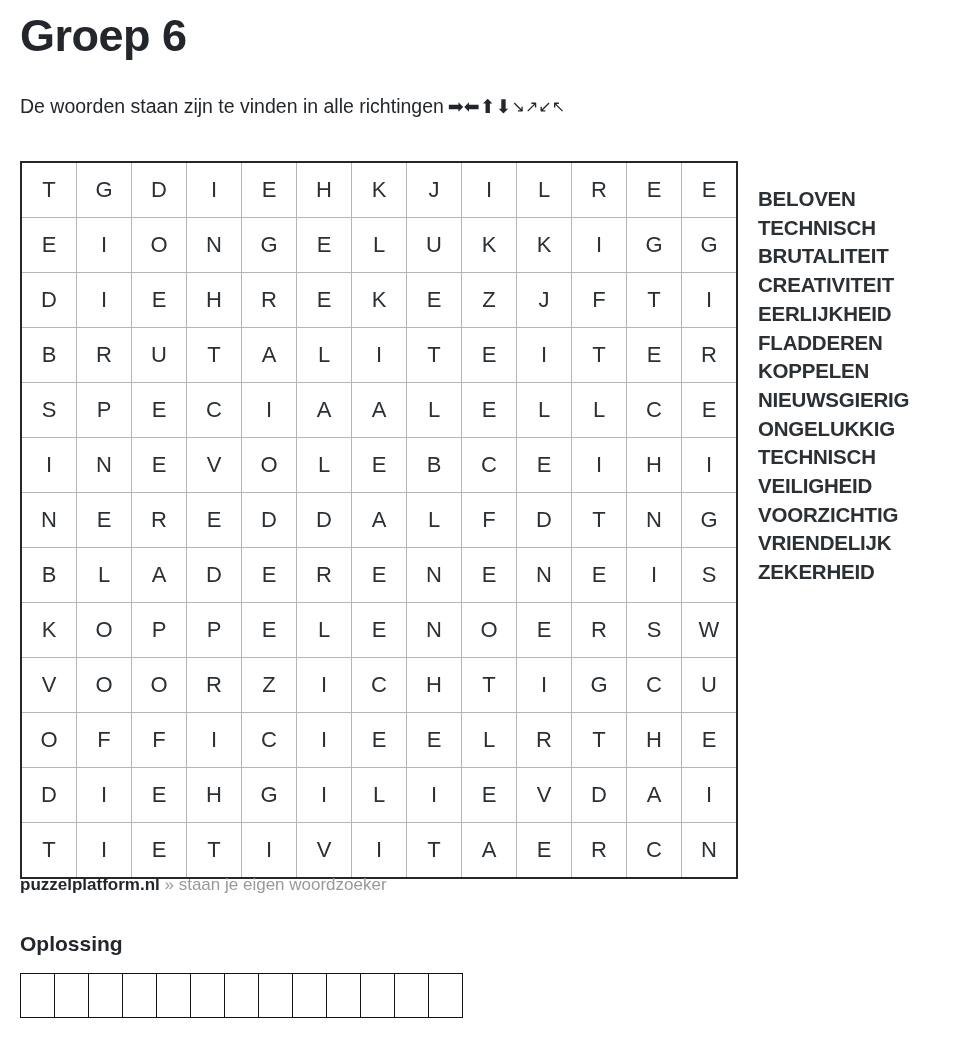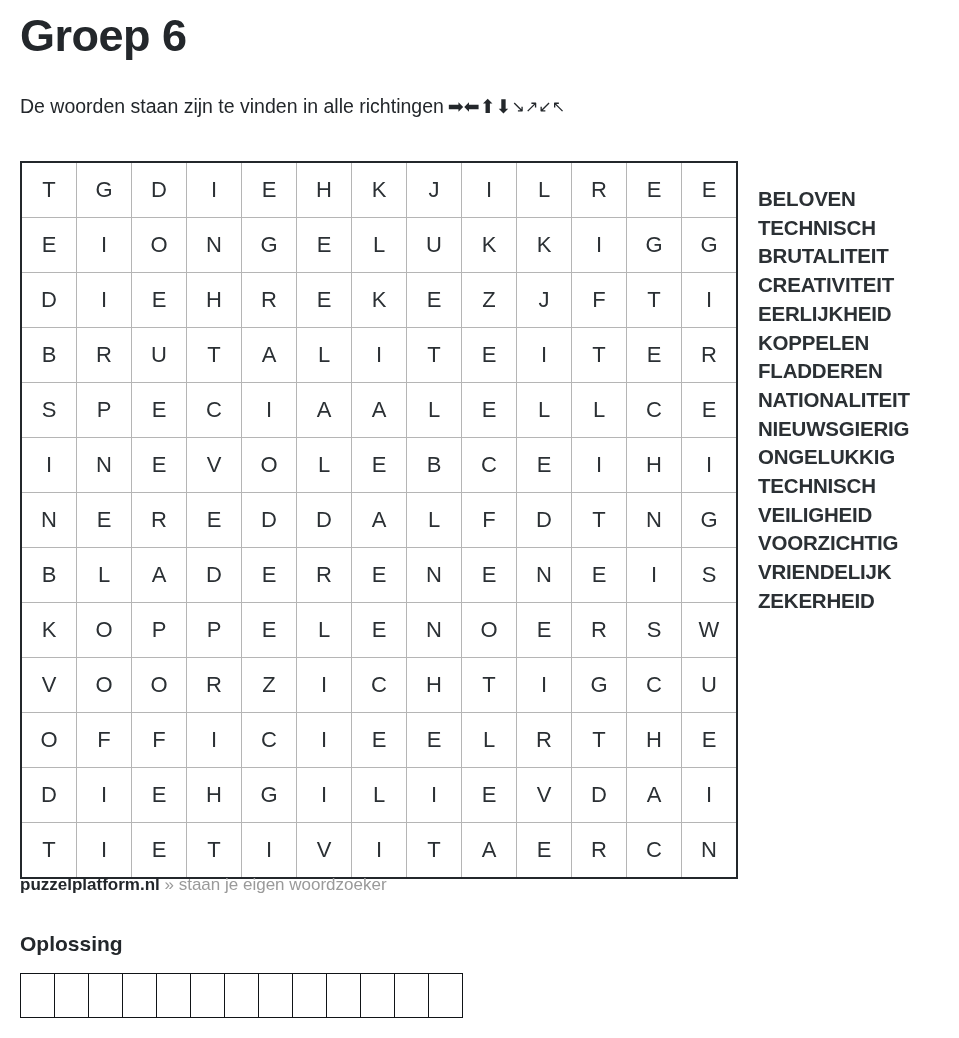--- a/index.html
+++ b/index.html
@@ -357,23 +357,22 @@
     </table>
   </div>
 
   <div class="wordlist">
     <ul>
         <li>BELOVEN</li>
         <li>TECHNISCH</li>
         <li>BRUTALITEIT</li>
         <li>CREATIVITEIT</li>
         <li>EERLIJKHEID</li>
+        <li>FLADDEREN</li>
         <li>KOPPELEN</li>
-        <li>FLADDEREN</li>
-        <li>NATIONALITEIT</li>
         <li>NIEUWSGIERIG</li>
         <li>ONGELUKKIG</li>
         <li>TECHNISCH</li>
         <li>VEILIGHEID</li>
         <li>VOORZICHTIG</li>
         <li>VRIENDELIJK</li>
         <li>ZEKERHEID</li>
       </ul>
   </div>
 

